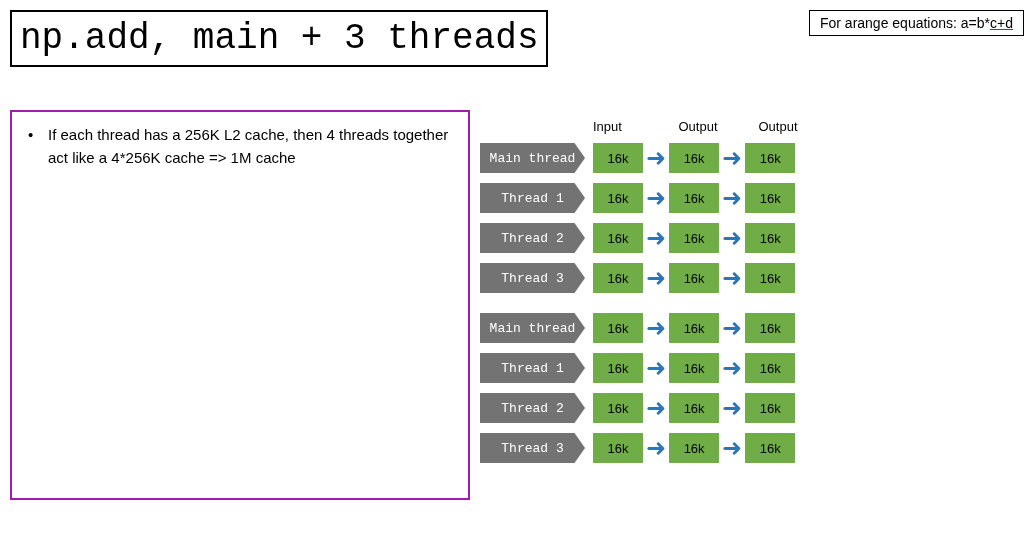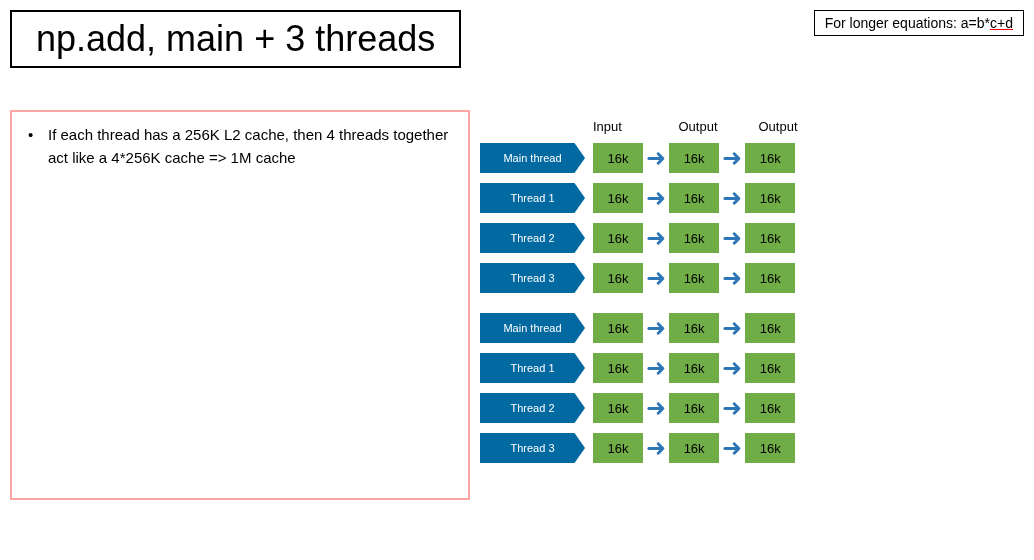--- a/index.html
+++ b/index.html
@@ -17,22 +17,23 @@
       height: 560px;
       background: #fff;
       position: relative;
       padding: 10px;
     }
 
     
     .title-box {
       border: 2px solid #000;
       display: inline-block;
-      padding: 6px 24px;
+      padding: 6px 8px;
       margin-bottom: 10px;
+      font-family: Liberation Mono, monospace;
     }
     .title-box h1 {
       font-size: 36px;
       font-weight: normal;
     }
 
     
     .top-right-note {
       position: absolute;
       top: 10px;
@@ -45,21 +46,21 @@
       text-decoration: underline;
       text-decoration-color: red;
     }
 
     
     .left-text {
       position: absolute;
       top: 110px;
       left: 10px;
       width: 460px;
-      border: 2px solid #fca5a5;
+      border: 2px solid #a21caf;
       padding: 12px 16px;
       font-size: 15px;
       line-height: 1.5;
       height: 390px;
     }
     .left-text ul {
       list-style: none;
       padding: 0;
     }
     .left-text ul li {
@@ -90,32 +91,33 @@
     
     .thread-row {
       display: flex;
       align-items: center;
       margin-bottom: 6px;
       height: 34px;
     }
 
     
     .thread-label {
-      background: #0369a1;
+      background: #737373;
       color: #fff;
-      font-size: 11px;
+      font-size: 13px;
       display: flex;
       align-items: center;
       justify-content: center;
       width: 105px;
       height: 30px;
       position: relative;
       clip-path: polygon(0 0, 90% 0, 100% 50%, 90% 100%, 0 100%);
       margin-right: 4px;
       flex-shrink: 0;
+      font-family: Liberation Mono, monospace;
     }
 
     
     .input-box {
       background: #70ad47;
       color: #000;
       font-size: 13px;
       width: 50px;
       height: 30px;
       display: flex;
@@ -195,21 +197,21 @@
 
 <div class="slide">
 
   
   <div class="title-box">
     <h1>np.add, main + 3 threads</h1>
   </div>
 
   
   <div class="top-right-note">
-    <span>For longer equations: a=b*</span><span class="underline-red">c+d</span>
+    <span>For arange equations: a=b*</span><span class="underline-red">c+d</span>
   </div>
 
   
   <div class="left-text">
     <ul>
       <li>
         <span>If each thread has a 256K L2 cache, then 4 threads together act like a 4*256K cache =&gt; 1M cache</span>
       </li>
     </ul>
   </div>

